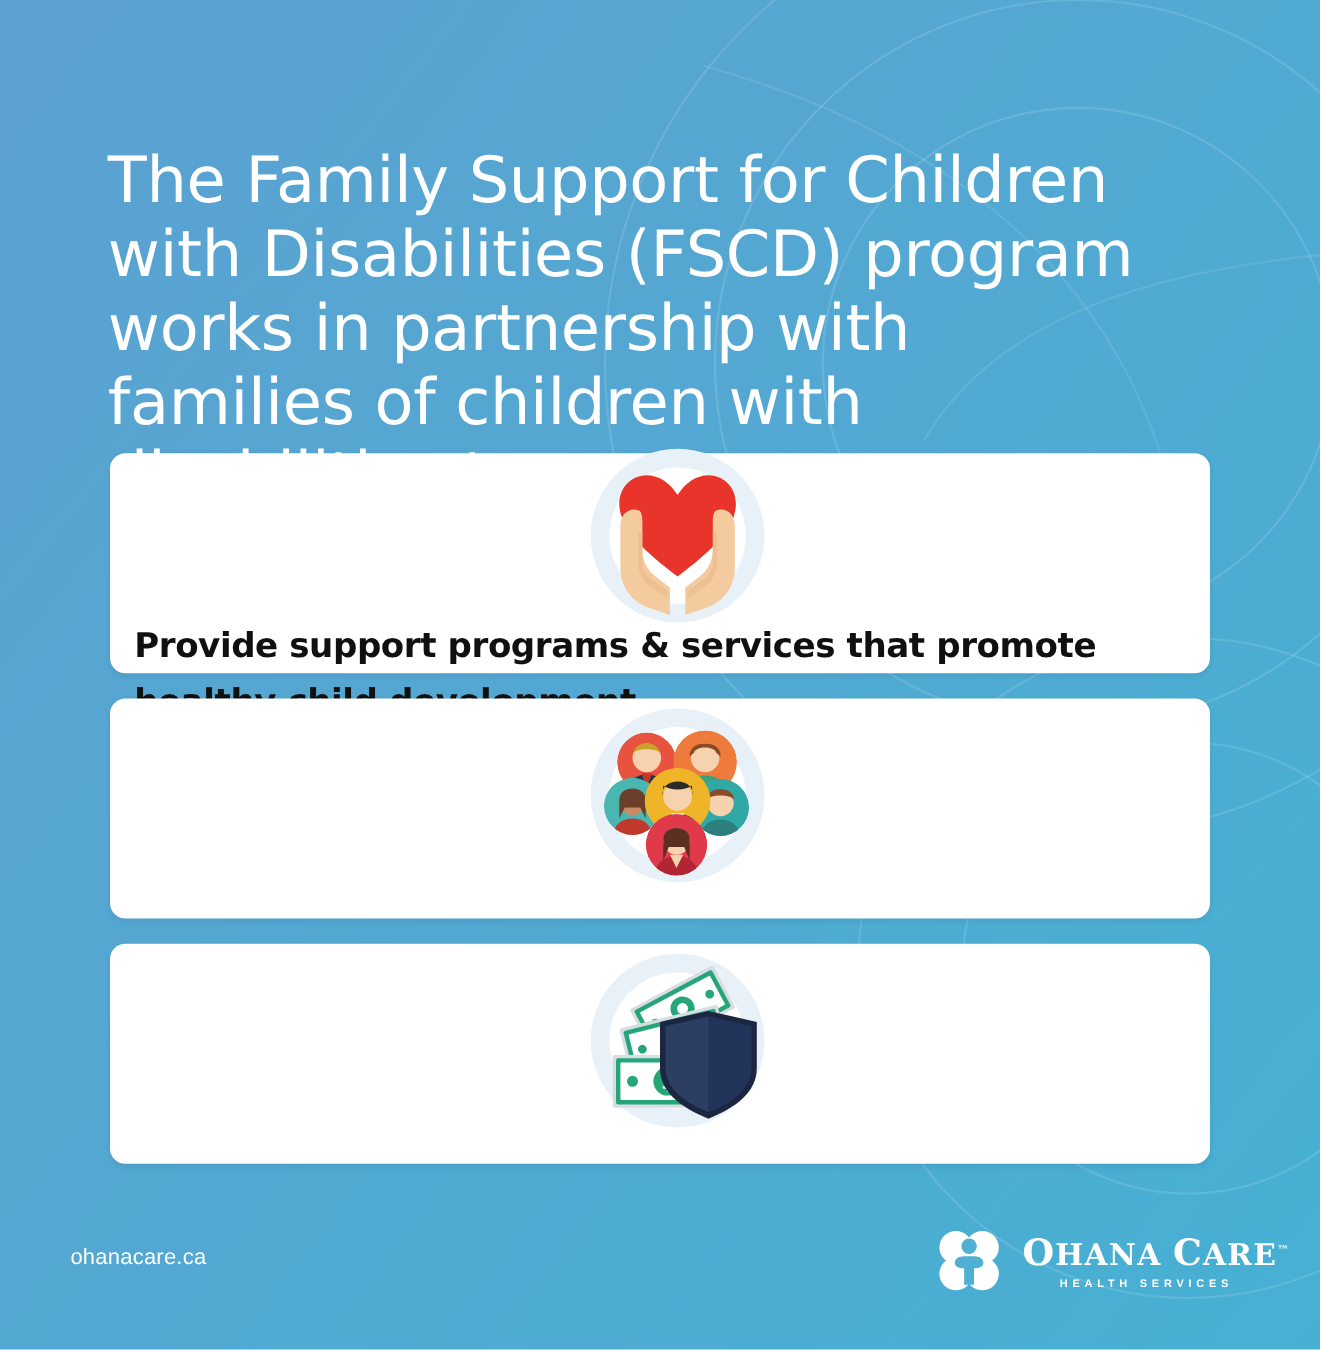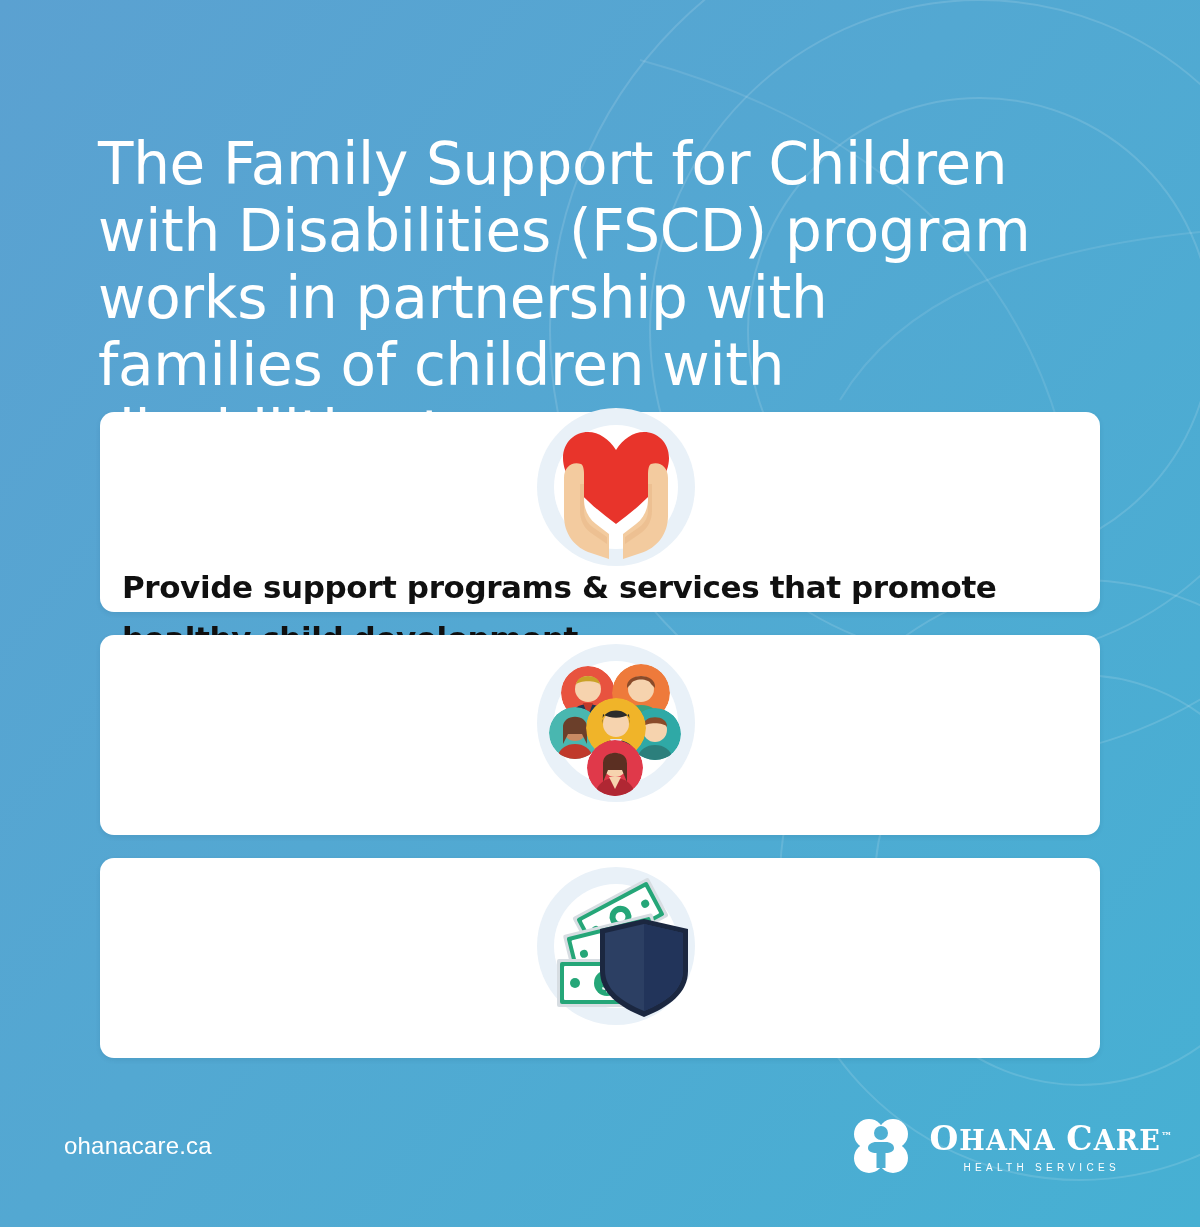--- a/index.html
+++ b/index.html
@@ -108,21 +108,21 @@
     font-family: "DejaVu Sans", "Liberation Sans", sans-serif;
     letter-spacing: -0.4px;
   }
 
   
   .site-url {
     position: absolute;
     left: 64px;
     top: 1132px;
     color: #ffffff;
-    font-size: 24px;
+    font-size: 20px;
     font-weight: 400;
     letter-spacing: 0.2px;
     font-family: "Liberation Sans", sans-serif;
   }
 
   .brand {
     position: absolute;
     right: 28px;
     top: 1112px;
     display: flex;
@@ -146,21 +146,21 @@
   }
   .brand-name .cap { font-size: 33px; }
   .brand-name .tm {
     font-size: 11px;
     vertical-align: super;
     letter-spacing: 0;
   }
   .brand-tag {
     color: #ffffff;
     font-size: 10px;
-    font-weight: 400;
+    font-weight: 700;
     letter-spacing: 4.3px;
     margin-top: 8px;
     line-height: 1;
     white-space: nowrap;
     font-family: "Liberation Sans", sans-serif;
     padding-left: 34px;
   }
 </style>
 </head>
 <body>

